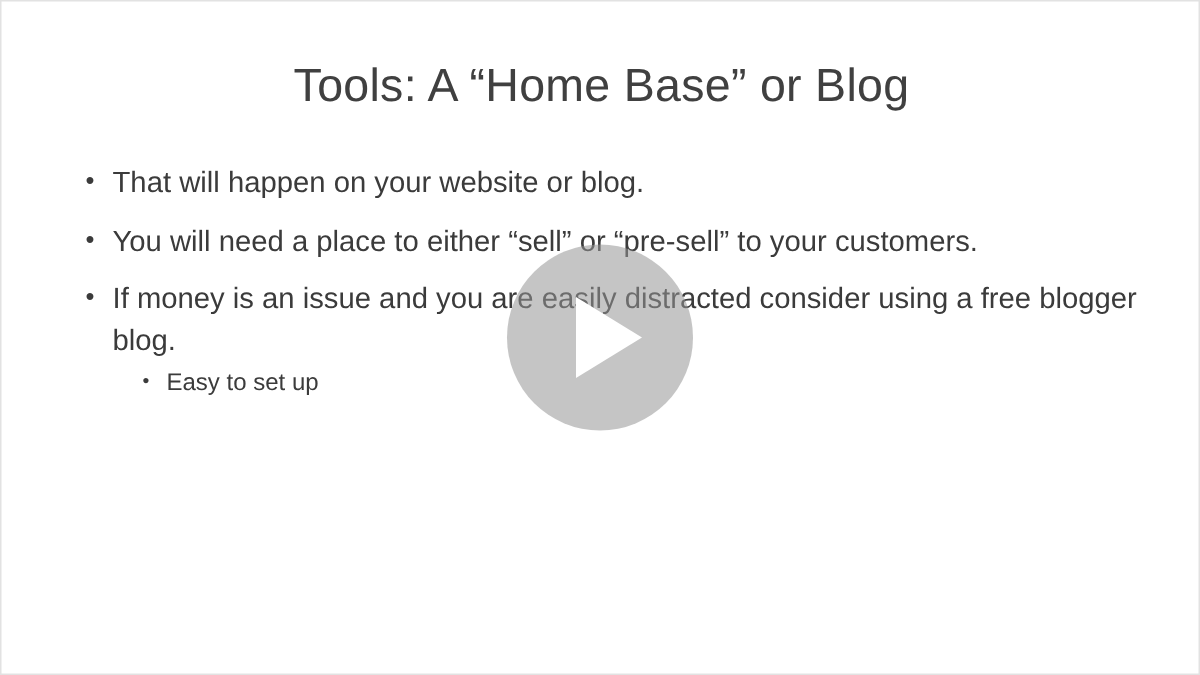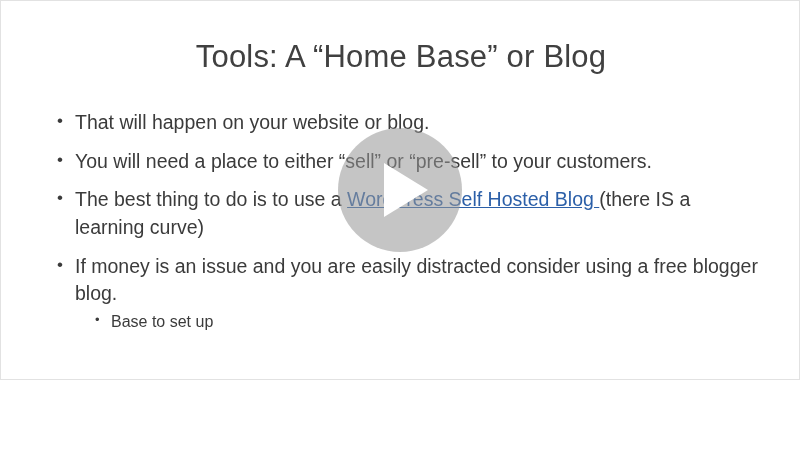--- a/index.html
+++ b/index.html
@@ -9,21 +9,21 @@
   body {
     width: 800px;
     height: 450px;
     background: #ffffff;
     font-family: "Liberation Sans", sans-serif;
     overflow: hidden;
   }
   .slide {
     position: relative;
     width: 800px;
-    height: 380px;
+    height: 450px;
     background: #ffffff;
     box-sizing: border-box;
     border: 1px solid #e2e2e2;
     overflow: hidden;
   }
   .slide-title {
     position: absolute;
     top: 38px;
     left: 0;
     width: 800px;
@@ -115,29 +115,26 @@
   <ul class="body-list">
 
     <li class="lvl1">
       <span>That will happen on your website or blog.</span>
     </li>
 
     <li class="lvl1">
       <span>You will need a place to either “sell” or “pre-sell” to your customers.</span>
     </li>
 
-    <li class="lvl1">
-      <span>The best thing to do is to use a </span><a class="hyperlink" href="#">WordPress Self Hosted Blog </a><span>(there IS a learning curve)</span>
-    </li>
 
     <li class="lvl1">
       <span>If money is an issue and you are easily distracted consider using a free blogger blog.</span>
       <ul class="sub-list">
         <li class="lvl2">
-          <span>Base to set up</span>
+          <span>Easy to set up</span>
         </li>
       </ul>
     </li>
 
   </ul>
 
   <div class="play-overlay">
     <div class="play-triangle"></div>
   </div>
 

